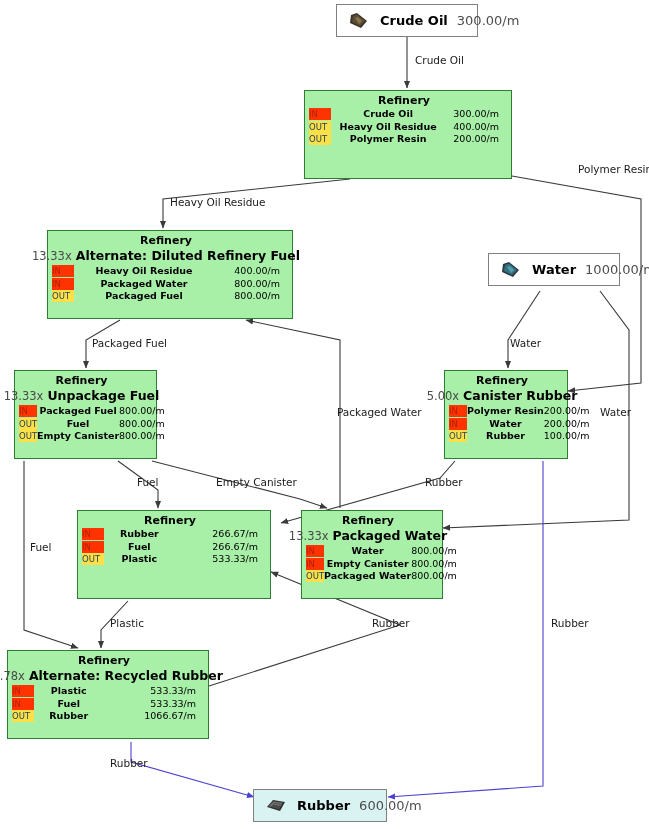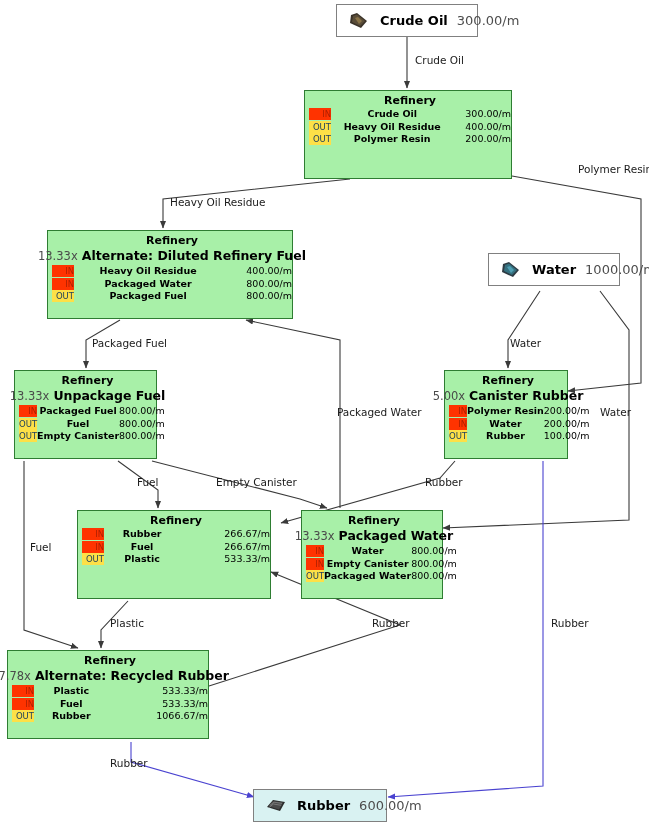--- a/index.html
+++ b/index.html
@@ -27,38 +27,38 @@
   .resnode .rlabel{font-size:13px;font-weight:bold;color:#000;white-space:nowrap;}
   .resnode .rrate{font-size:13px;color:#4d4d4d;white-space:nowrap;}
   .oreicon{width:24px;height:18px;flex:0 0 auto;}
 
   
   .recipe{
     position:absolute;
     box-sizing:border-box;
     border:1px solid #2e7d32;
     background:#a8f0a8;
-    padding:3px 0 4px 4px;
+    padding:3px 12px 4px 4px;
   }
   .recipe .machine{
     text-align:center;font-size:11px;font-weight:bold;color:#000;
     line-height:14px;
   }
   .recipe .rec-head{
     display:flex;align-items:baseline;justify-content:center;
     gap:4px;line-height:15px;margin-bottom:1px;
   }
   .recipe .mult{font-size:11.5px;color:#4a4a4a;white-space:nowrap;}
   .recipe .rname{font-size:12.5px;font-weight:bold;color:#000;white-space:nowrap;}
 
   table.io{border-collapse:collapse;width:100%;}
   table.io td{font-size:9.5px;color:#000;padding:0;line-height:12.5px;white-space:nowrap;}
   td.tag{width:22px;}
   .tagbox{
-    display:block;text-align:right;
+    display:block;text-align:left;
     font-size:8.5px;line-height:12px;
     color:#000;font-weight:normal;
   }
   .tagbox.in{background:#ff3300;color:#b02000;}
   .tagbox.out{background:#fde047;color:#1a3d5c;}
   td.iname{text-align:center;font-weight:bold;padding:0 2px;}
   td.irate{text-align:right;color:#333;padding-left:2px;}
 
   
   .elabel{

